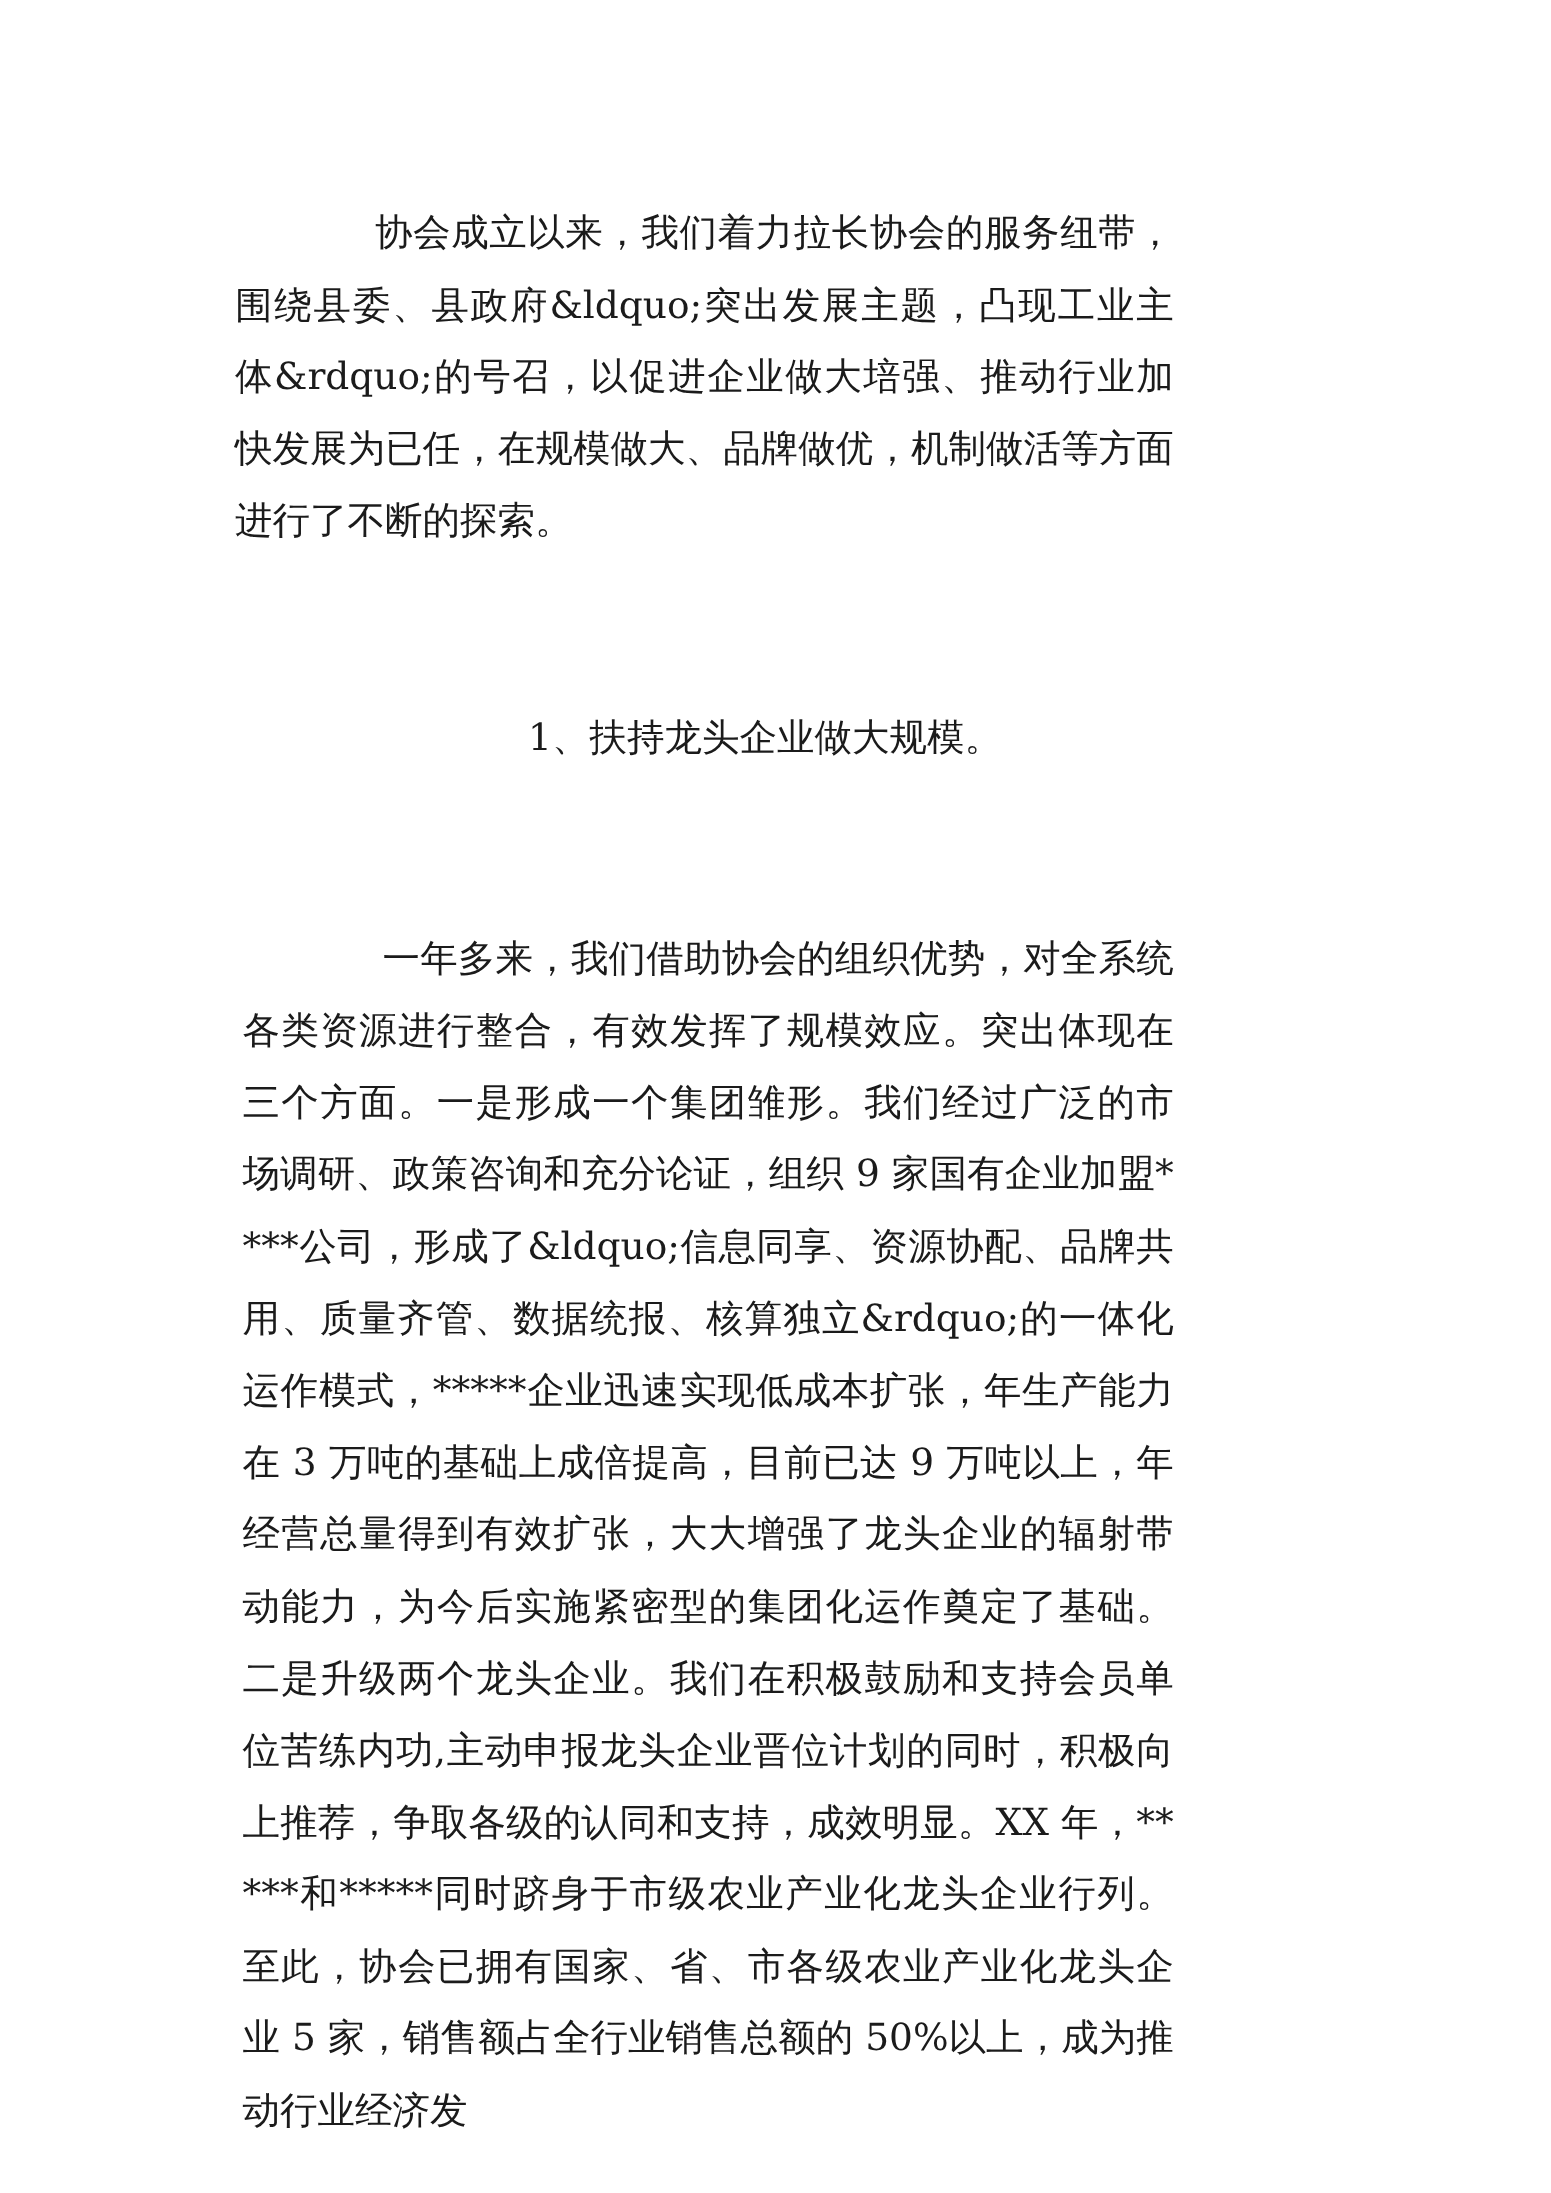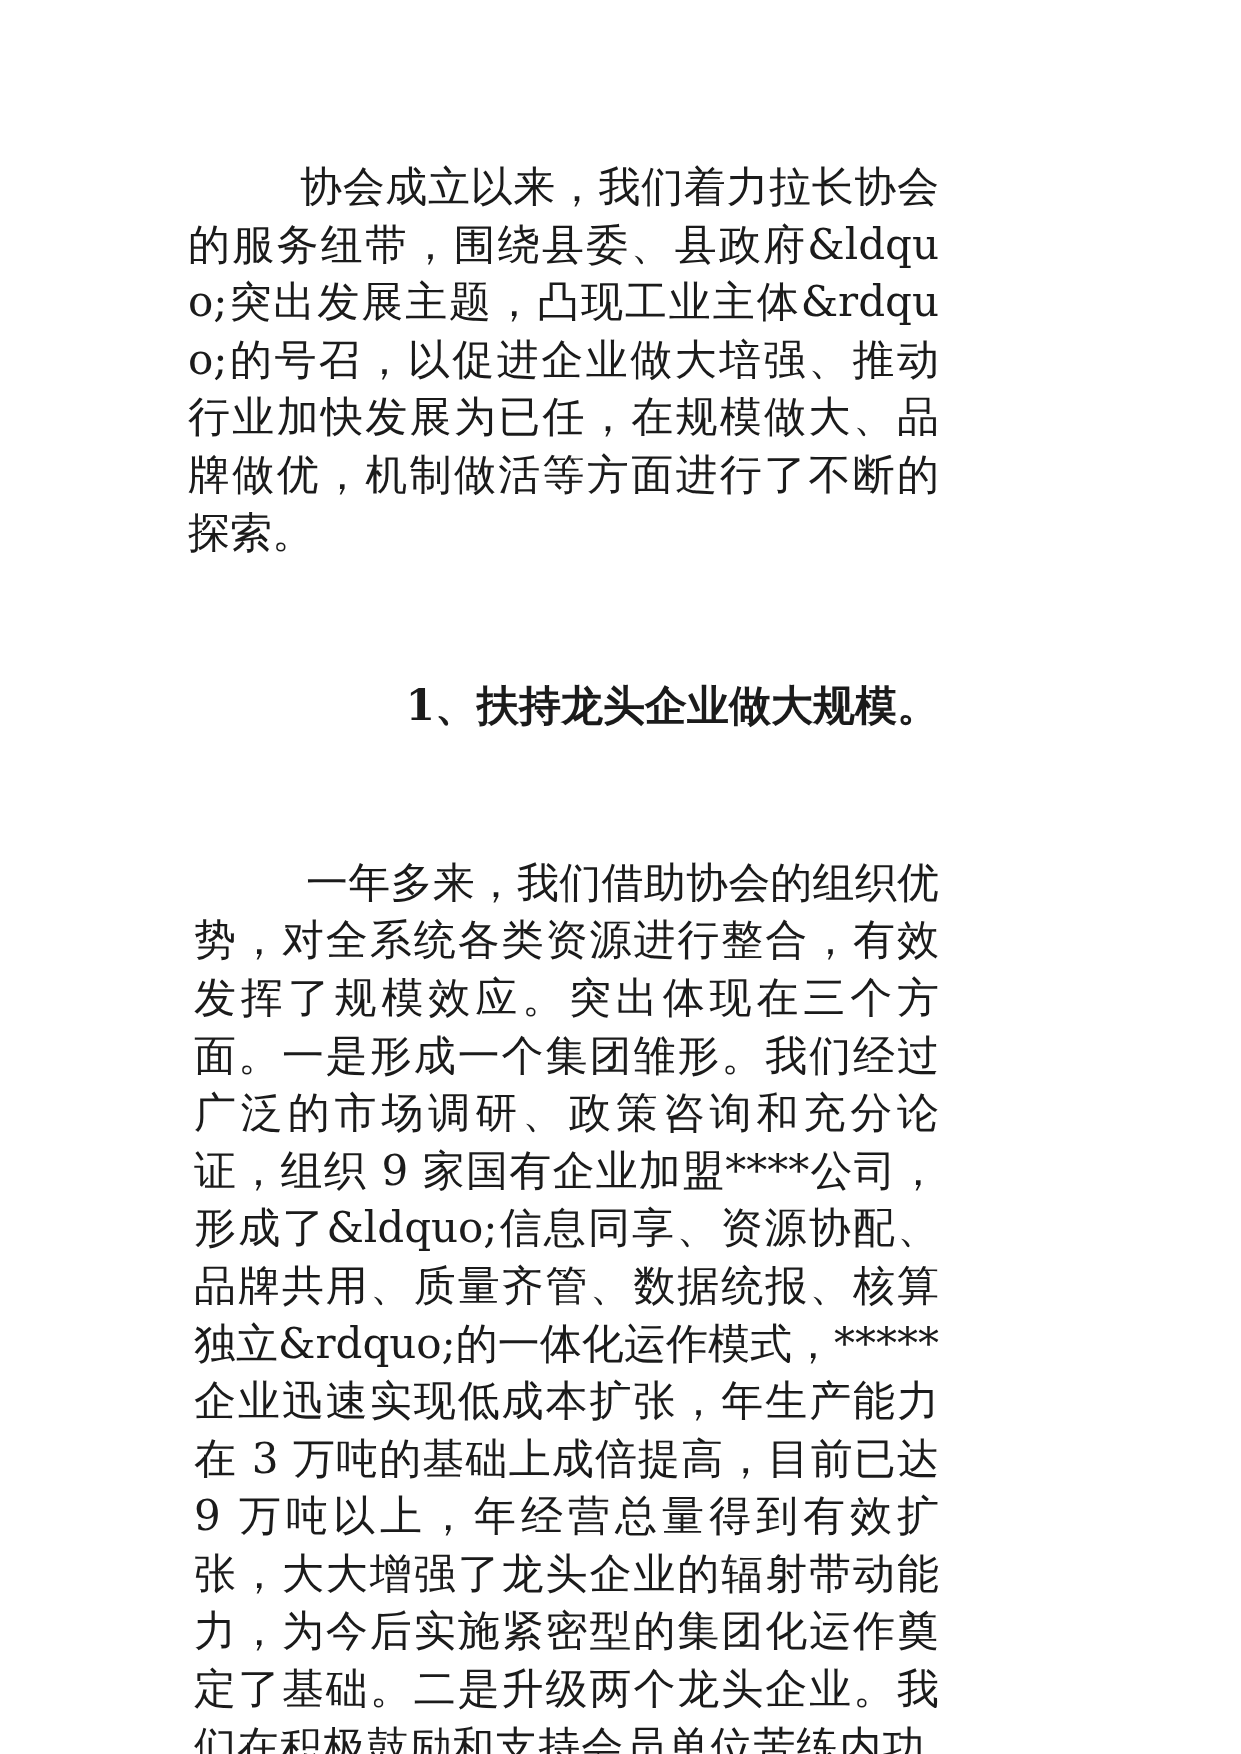--- a/index.html
+++ b/index.html
@@ -10,35 +10,34 @@
   .page {
     position: relative;
     width: 1019px;
     height: 1754px;
     box-sizing: border-box;
     background: #ffffff;
     color: #1b1b1b;
     padding: 158px 80px 0 188px;
     overflow: hidden;
     font-family: "DejaVu Serif", "Liberation Serif", serif;
-    font-size: 42px;
+    font-size: 30px;
     line-height: 57.6px;
   }
   .body-para {
     margin: 0;
     text-align: justify;
     text-indent: 112px;
     word-break: break-all;
   }
   .heading-para {
     margin: 116px 0 0 0;
-    text-align: right;
+    text-align: center;
     text-indent: 97px;
     white-space: nowrap;
-    font-weight: bold;
   }
   .section-para {
     margin: 119px 0 0 6px;
   }
 </style>
 </head>
 <body>
 
 <div class="page">
   <p class="body-para">协会成立以来，我们着力拉长协会的服务纽带，围绕县委、县政府&amp;ldquo;突出发展主题，凸现工业主体&amp;rdquo;的号召，以促进企业做大培强、推动行业加快发展为已任，在规模做大、品牌做优，机制做活等方面进行了不断的探索。</p>

